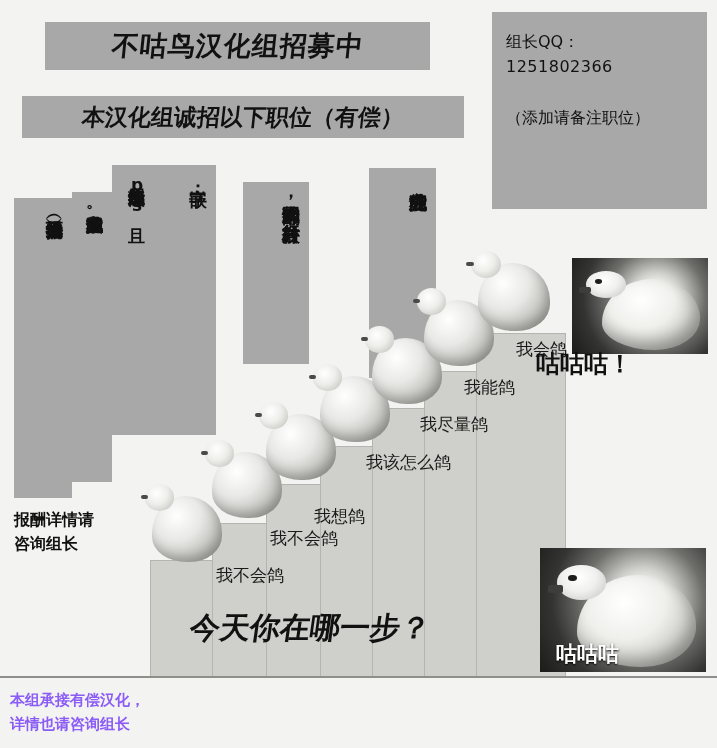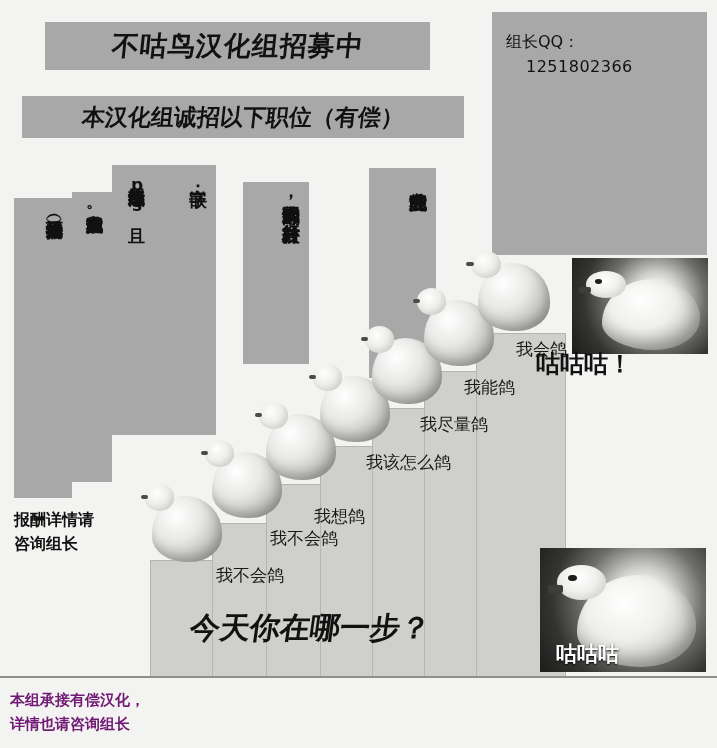--- a/index.html
+++ b/index.html
@@ -33,29 +33,29 @@
   }
   .sub-text{
     font-family:"DejaVu Sans", sans-serif;
     font-weight:bold;font-size:23px;color:#111;
     white-space:nowrap;
     transform:skewX(-6deg);
   }
 
   
   .qq-box{
-    left:492px;top:12px;width:215px;height:243px;
+    left:492px;top:12px;width:215px;height:197px;
     padding:18px 14px 0 14px;box-sizing:border-box;
   }
   .qq-line{
     font-family:"DejaVu Sans", sans-serif;
     font-size:16px;color:#111;line-height:1.55;
     white-space:nowrap;
   }
-  .qq-line.num{letter-spacing:0.5px;margin-left:20px;}
+  .qq-line.num{letter-spacing:0.5px;}
   .qq-line.note{margin-top:26px;}
 
   
   .vblock{
     writing-mode:vertical-rl;
     text-orientation:upright;
     font-family:"DejaVu Sans", sans-serif;
     font-weight:bold;
     color:#111;
     box-sizing:border-box;
@@ -122,21 +122,21 @@
   
   .pay-note{
     position:absolute;left:14px;top:508px;width:110px;
     font-family:"DejaVu Sans", sans-serif;
     font-weight:bold;font-size:16px;color:#111;line-height:1.5;
   }
 
   .footer-note{
     position:absolute;left:10px;top:688px;
     font-family:"DejaVu Sans", sans-serif;
-    font-weight:bold;font-size:15px;color:#701a75;line-height:1.6;
+    font-weight:bold;font-size:15px;color:#8b5cf6;line-height:1.6;
   }
   .hr{
     position:absolute;left:0;top:676px;width:717px;height:2px;background:#8e8e8a;
   }
 
   
   .photo{
     position:absolute;overflow:hidden;
     background:#6d28d9;
   }
@@ -183,20 +183,21 @@
     <span class="title-text">不咕鸟汉化组招募中</span>
   </div>
 
   <div class="panel sub-band">
     <span class="sub-text">本汉化组诚招以下职位（有偿）</span>
   </div>
 
   <div class="panel qq-box">
     <div class="qq-line">组长QQ：</div>
     <div class="qq-line num">1251802366</div>
+    <div class="qq-line note">（添加请备注职位）</div>
   </div>
 
   <div class="panel vblock vb-fanyi">
     <span>翻译：</span>
   </div>
   <div class="panel vblock vb-fanyi" style="left:392px;top:168px;width:44px;height:210px;">
     <span>能独立完成</span>
   </div>
 
   <div class="panel vblock vb-fanyi2">

